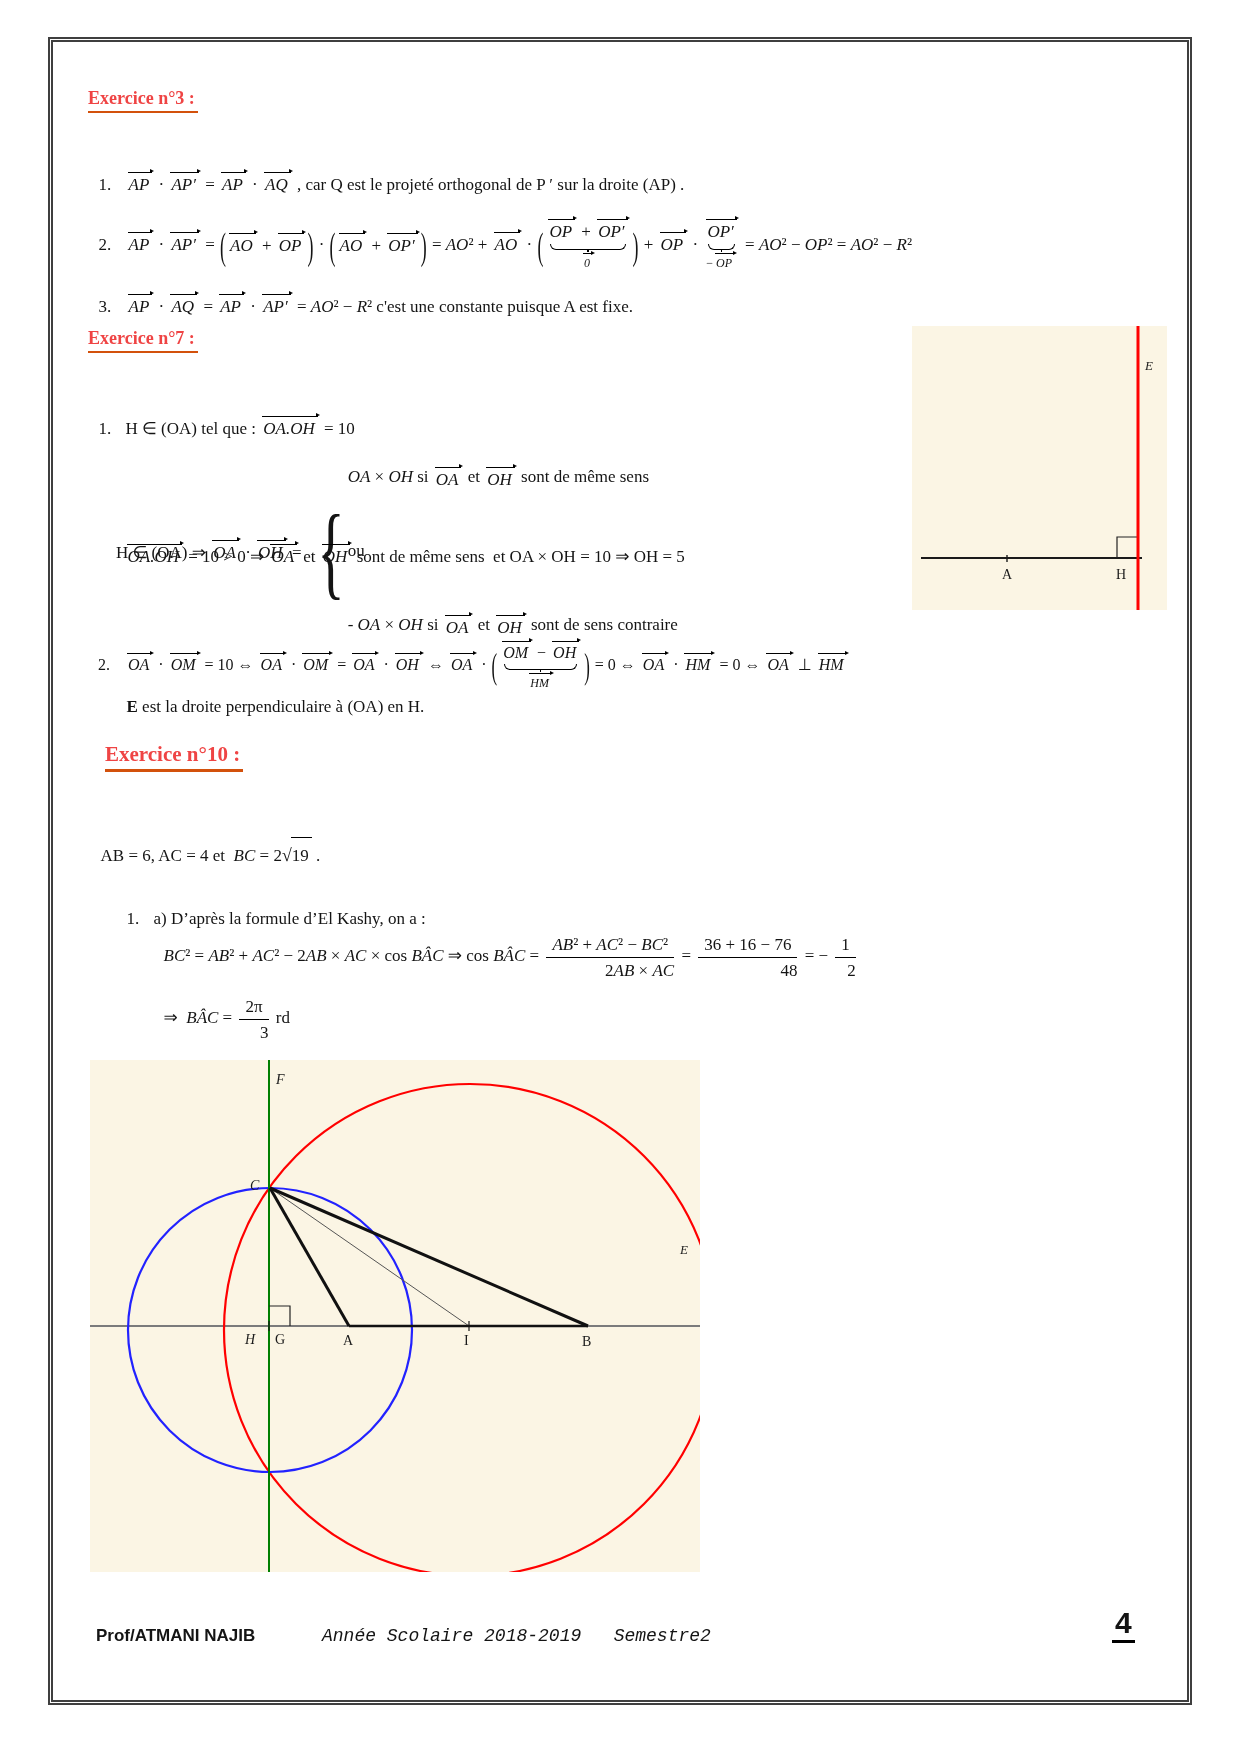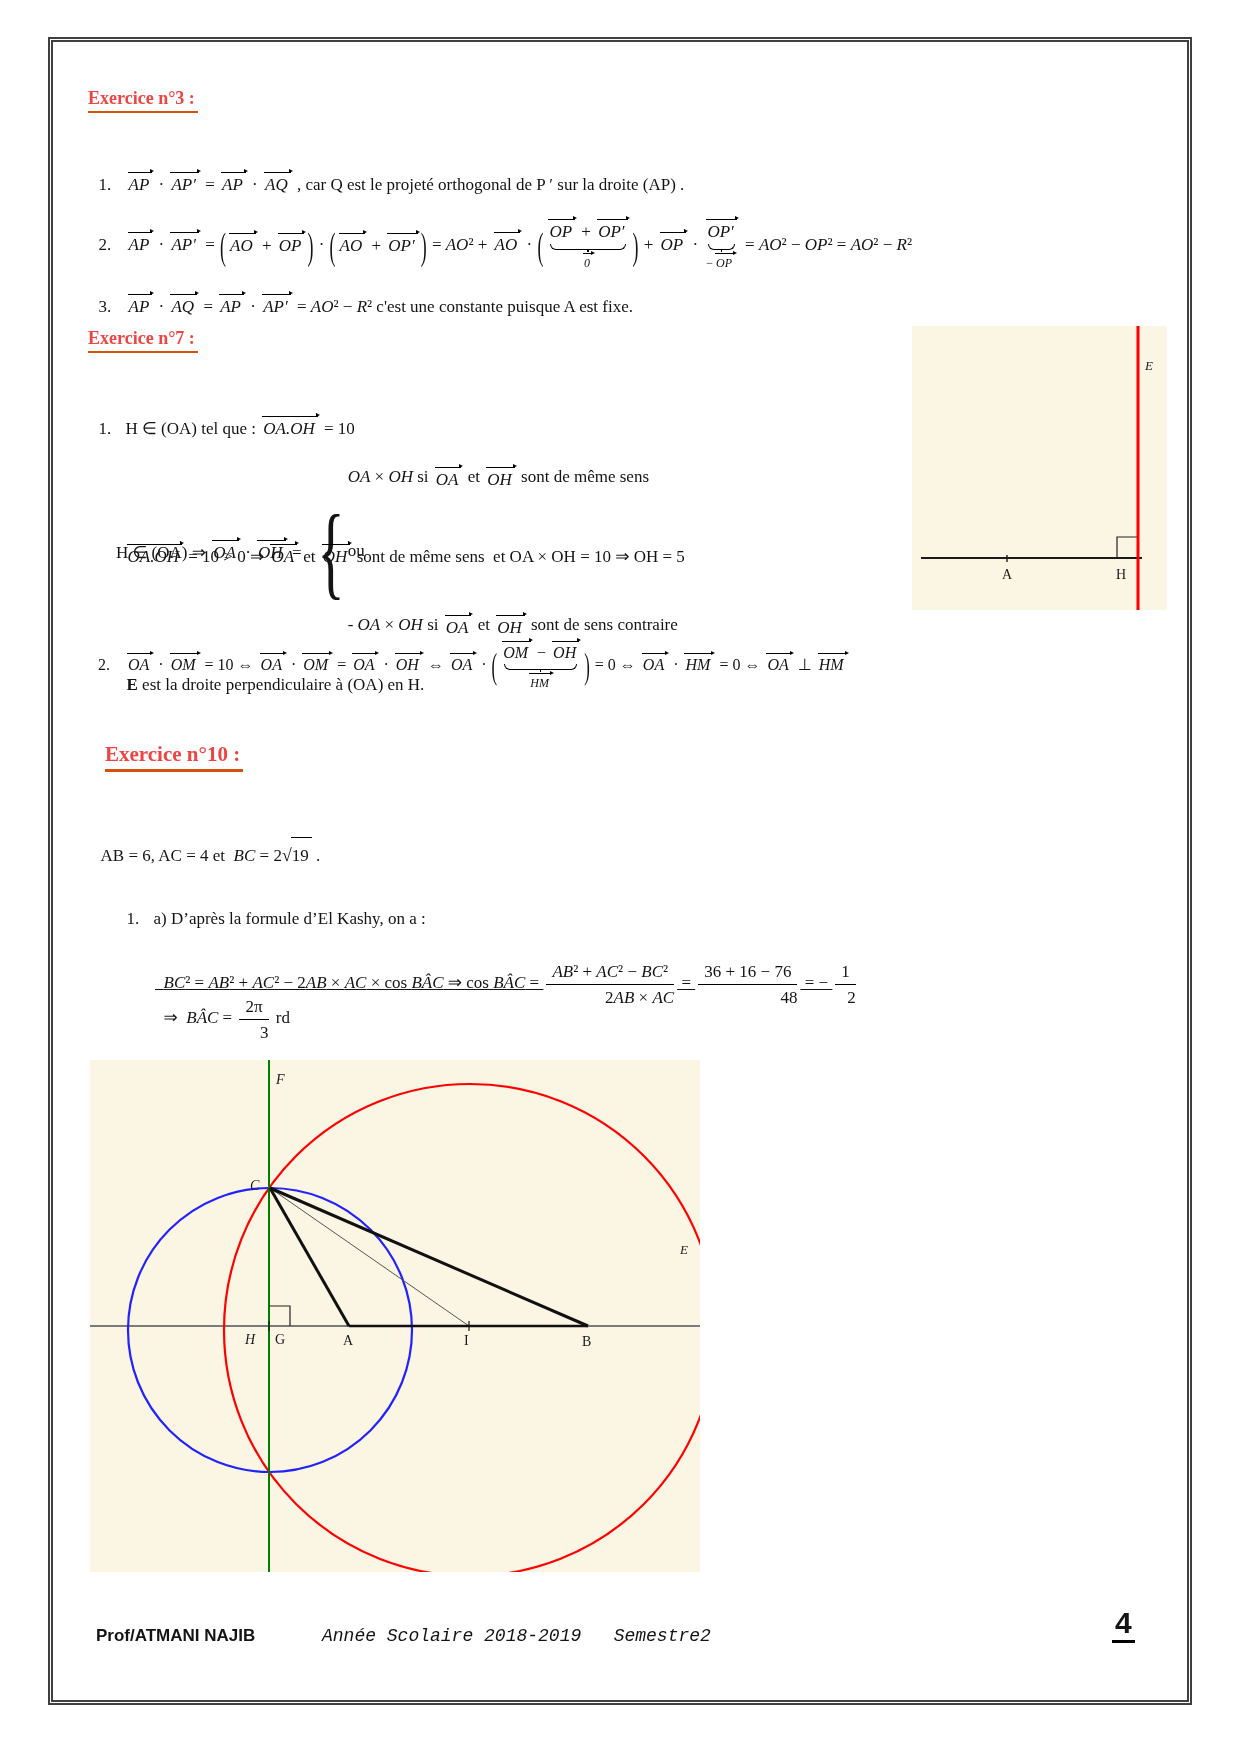--- a/index.html
+++ b/index.html
@@ -91,21 +91,21 @@
 </div>
 
 <div class="line" style="left:116px;top:512px;">
   <span class="mth"><span class="vec">OA.OH</span> = 10 &gt; 0 ⇒ <span class="vec">OA</span> et <span class="vec">OH</span> sont de même sens  et OA × OH = 10 ⇒ OH = 5</span>
 </div>
 
 <div class="line small" style="left:90px;top:598px;">
   <span class="num">2.</span><span class="mth"><span class="vec">OA</span> · <span class="vec">OM</span> = 10 ⇔ <span class="vec">OA</span> · <span class="vec">OM</span> = <span class="vec">OA</span> · <span class="vec">OH</span> ⇔ <span class="vec">OA</span> · <span class="pgroup"><span class="bigp">(</span><span><span class="ub"><span class="ubc"><span class="vec">OM</span> − <span class="vec">OH</span></span><span class="ubrow"></span><span class="ubt"><span class="vec">HM</span></span></span></span><span class="bigp">)</span></span> = 0 ⇔ <span class="vec">OA</span> · <span class="vec">HM</span> = 0 ⇔ <span class="vec">OA</span> ⊥ <span class="vec">HM</span></span>
 </div>
 
-<div class="line" style="left:118px;top:640px;">
+<div class="line" style="left:118px;top:662px;">
   <span class="mth"><span class="mb">E</span> est la droite perpendiculaire à (OA) en H.</span>
 </div>
 
 <svg class="fig" style="left:912px;top:326px;" width="255" height="284" viewBox="0 0 255 284">
   <rect x="0" y="0" width="255" height="284" fill="#fbf5e4"></rect>
   <line x1="9" y1="232" x2="230" y2="232" stroke="#1a1a1a" stroke-width="2"></line>
   <line x1="95" y1="229" x2="95" y2="236" stroke="#1a1a1a" stroke-width="1.4"></line>
   <polyline points="205,232 205,211 226,211" fill="none" stroke="#222" stroke-width="1.2"></polyline>
   <line x1="226" y1="0" x2="226" y2="284" stroke="#ff0000" stroke-width="3"></line>
   <text x="233" y="44" font-size="13" font-style="italic" fill="#1a1a1a">E</text>
@@ -116,21 +116,21 @@
 <div class="heading big" style="left:105px;top:742px;">Exercice n°10 :</div>
 
 <div class="line" style="left:93px;top:810px;">
   <span class="mth">AB = 6, AC = 4 et  <span class="mit">BC</span> = 2<span class="sq"><span class="rs">√</span><span class="rb">19</span></span> .</span>
 </div>
 
 <div class="line" style="left:118px;top:874px;">
   <span class="num">1.</span><span class="mth">a) D’après la formule d’El Kashy, on a :</span>
 </div>
 
-<div class="line" style="left:155px;top:930px;text-decoration:underline;">
+<div class="line" style="left:155px;top:903px;">
   <span class="mth"><span class="mit">BC</span>² = <span class="mit">AB</span>² + <span class="mit">AC</span>² − 2<span class="mit">AB</span> × <span class="mit">AC</span> × cos <span class="mit">BÂC</span> ⇒ cos <span class="mit">BÂC</span> = <span class="frac"><span class="fn"><span class="mit">AB</span>² + <span class="mit">AC</span>² − <span class="mit">BC</span>²</span><span class="fd">2<span class="mit">AB</span> × <span class="mit">AC</span></span></span> = <span class="frac"><span class="fn">36 + 16 − 76</span><span class="fd">48</span></span> = − <span class="frac"><span class="fn">1</span><span class="fd">2</span></span></span>
 </div>
 
 <div class="line" style="left:155px;top:965px;">
   <span class="mth">⇒  <span class="mit">BÂC</span> = <span class="frac"><span class="fn">2π</span><span class="fd">3</span></span> rd</span>
 </div>
 
 <svg class="fig" style="left:90px;top:1060px;" width="610" height="512" viewBox="0 0 610 512">
   <rect x="0" y="0" width="610" height="512" fill="#fbf5e4"></rect>
   <line x1="0" y1="266" x2="610" y2="266" stroke="#7b7b7b" stroke-width="1.8"></line>

